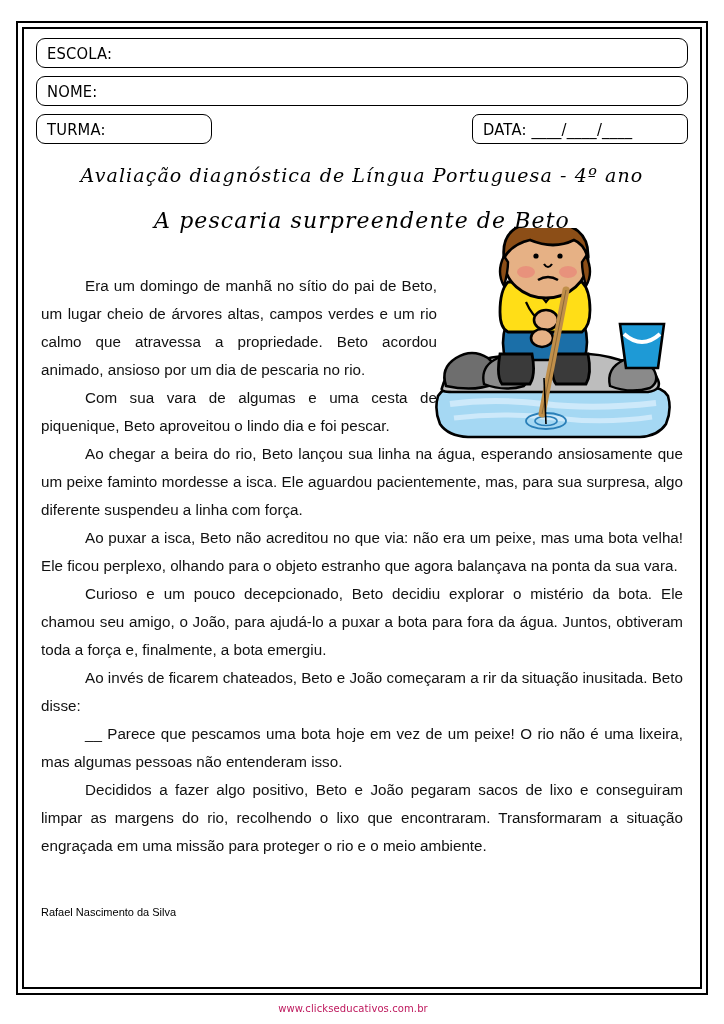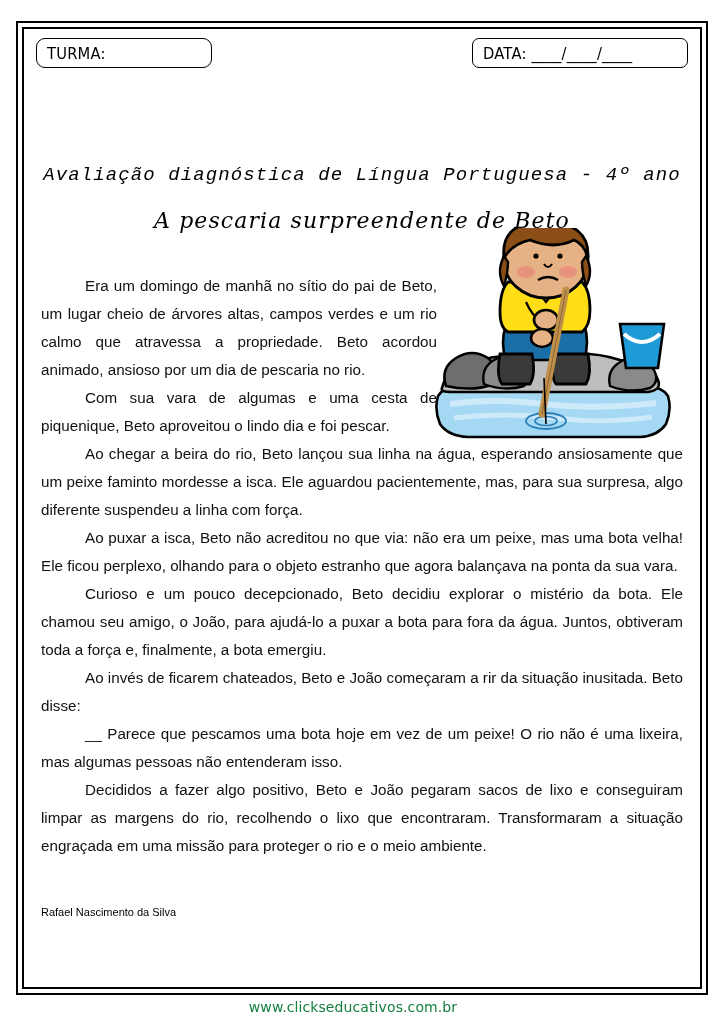--- a/index.html
+++ b/index.html
@@ -79,21 +79,21 @@
   }
   .doc-title,
   .doc-subtitle {
     font-family: "DejaVu Serif", serif;
     font-style: italic;
     font-weight: 400;
     font-size: 19px;
     letter-spacing: 1.1px;
     white-space: nowrap;
   }
-  .doc-title { margin-bottom: 22px; font-family: Liberation Mono, monospace; }
+  .doc-title { margin-bottom: 22px; }
   .doc-subtitle { font-size: 22px; }
 
   
   .illustration {
     position: absolute;
     left: 434px;
     top: 228px;
     width: 246px;
     height: 222px;
   }
@@ -131,34 +131,40 @@
     position: absolute;
     left: 0;
     top: 998px;
     width: 724px;
     text-align: center;
     padding-right: 18px;
     box-sizing: border-box;
   }
   .footer-url {
     font-family: "DejaVu Sans", sans-serif;
-    font-size: 14px;
-    color: #15803d;
+    font-size: 10px;
+    color: #be185d;
     letter-spacing: 0.1px;
   }
 </style>
 </head>
 <body>
 
 <div class="page-outer-frame"></div>
 <div class="page-inner-frame"></div>
 
 <div class="header-fields">
 
-
+  <div class="field-box">
+    <span class="field-label">ESCOLA:</span>
+  </div>
+
+  <div class="field-box">
+    <span class="field-label">NOME:</span>
+  </div>
 
   <div class="field-row">
     <div class="field-box turma">
       <span class="field-label">TURMA:</span>
     </div>
     <div class="field-box data">
       <span class="field-label">DATA: ____/____/____</span>
     </div>
   </div>
 

